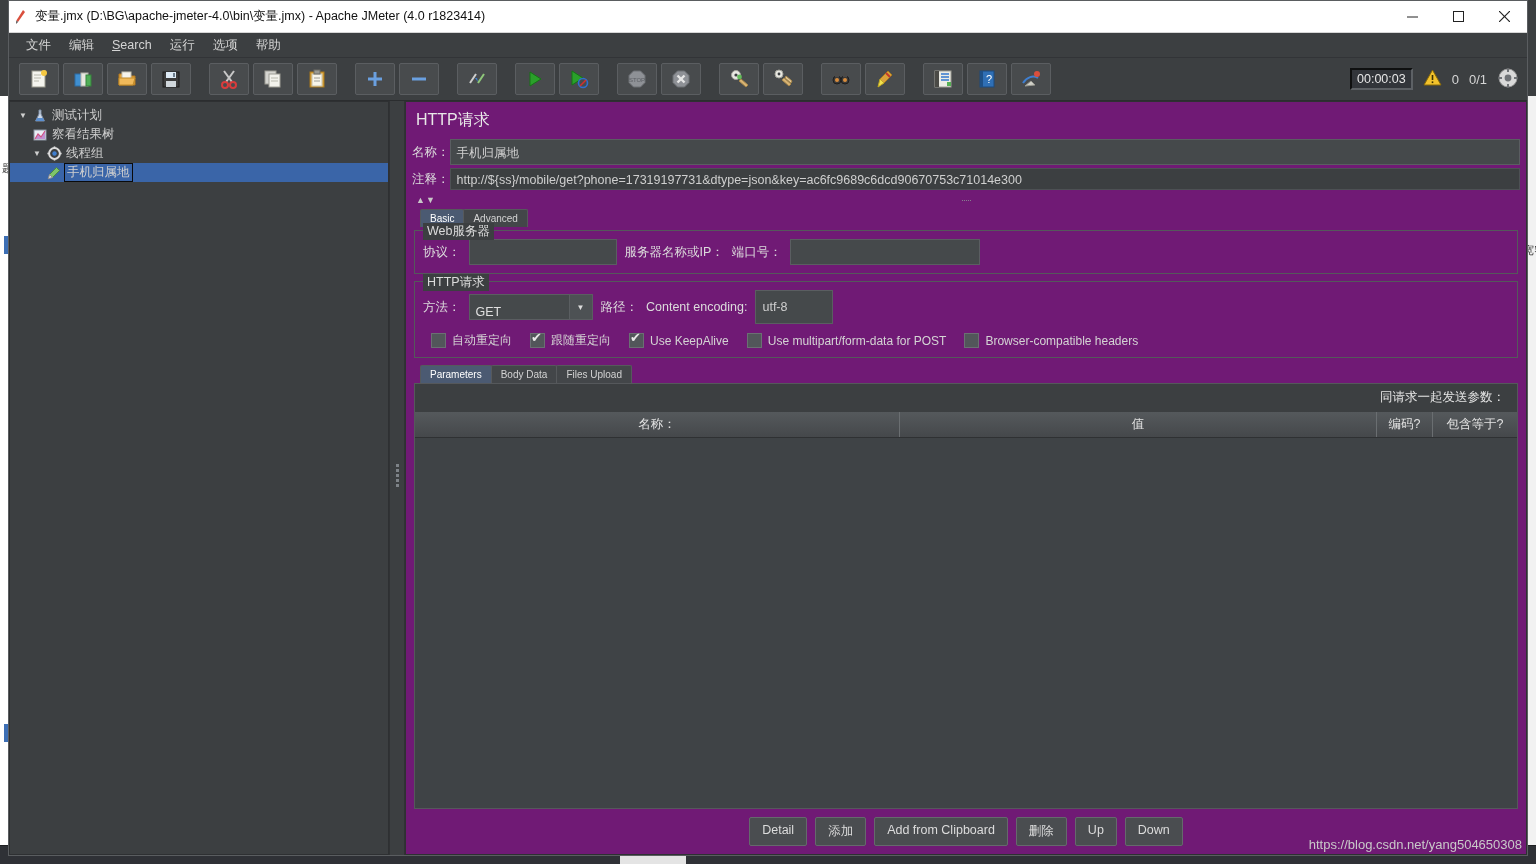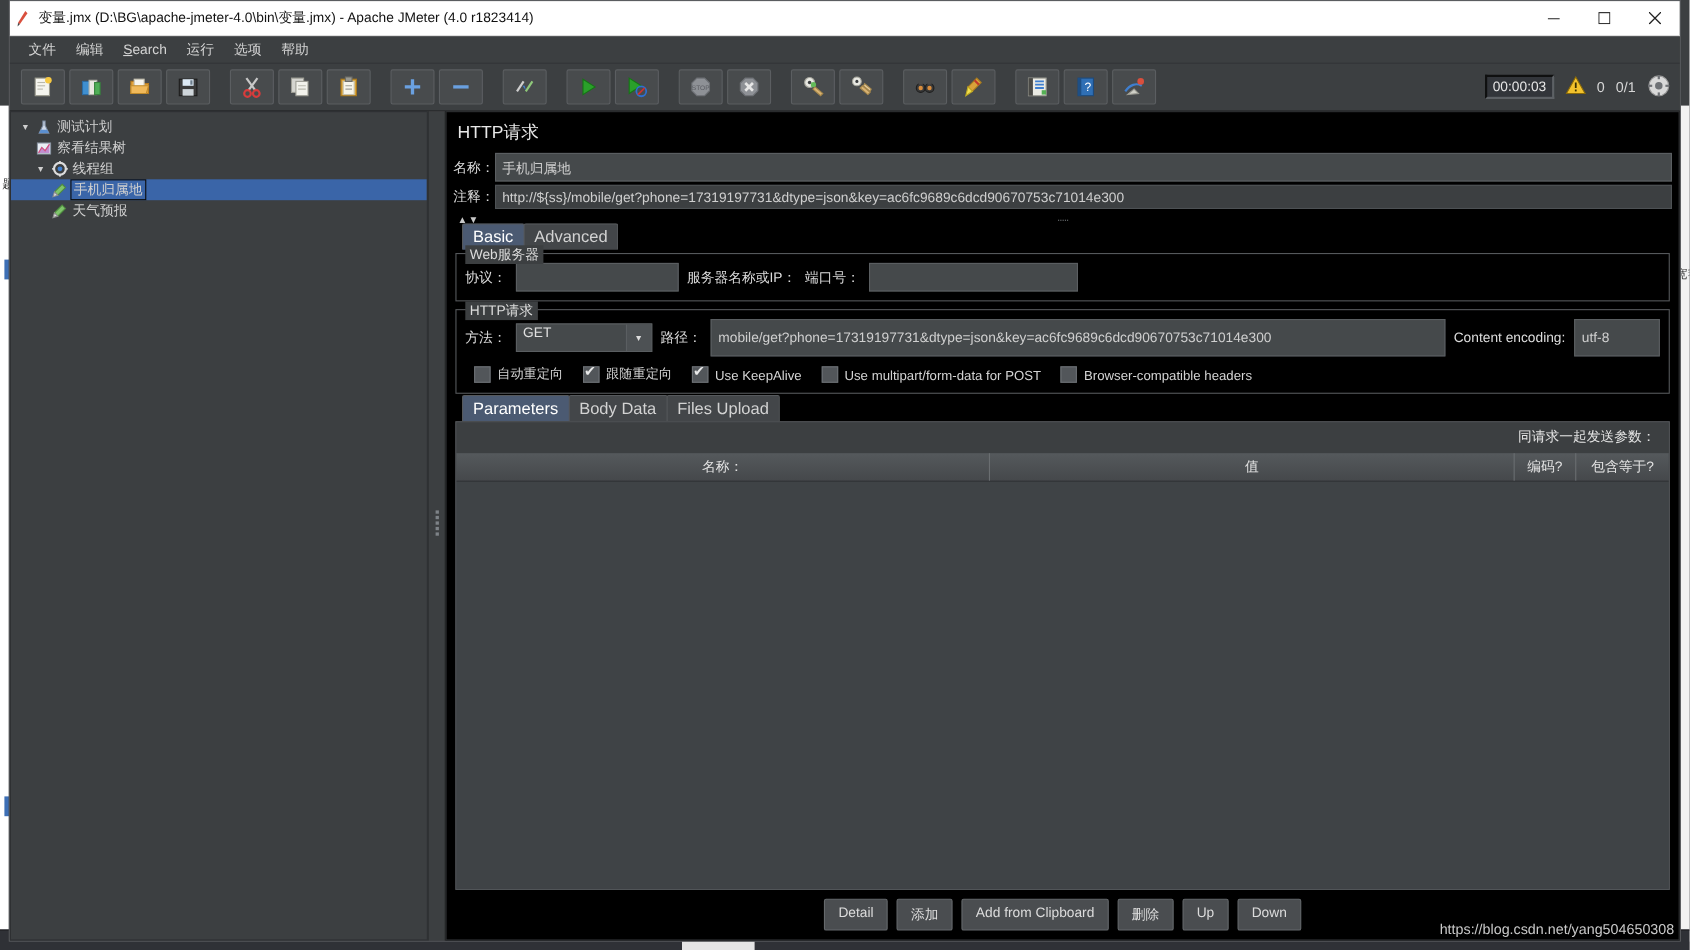--- a/index.html
+++ b/index.html
@@ -139,21 +139,21 @@
     width: 14px; background: #3c3f41; display: flex;
     align-items: center; justify-content: center; flex: none;
     border-left: 1px solid #303234; border-right: 1px solid #303234;
   }
   .grip { width: 3px; height: 28px; opacity: .7; }
   .grip i {
     display: block; width: 3px; height: 3px; background: #9aa0a6; margin-bottom: 2px;
   }
 
   .editor-pane {
-    flex: 1; background: #000000; border: 1px solid #2e3032;
+    flex: 1; background: #701a75; border: 1px solid #2e3032;
     box-sizing: border-box; min-width: 0; display: flex; flex-direction: column;
     padding: 4px 6px 0 6px; position: relative;
   }
   .panel-title {
     color: #e8e8e8; font-size: 16px; padding: 4px 2px 8px 4px; flex: none;
   }
   .field-row {
     display: flex; align-items: center; margin-bottom: 3px; flex: none;
   }
   .flabel { color: #dcdcdc; font-size: 12.5px; white-space: nowrap; }
@@ -167,40 +167,40 @@
   .collapse-row {
     display: flex; align-items: center; justify-content: space-between;
     height: 13px; flex: none; padding: 0 4px;
   }
   .caret-pair { color: #c8c8c8; font-size: 9px; letter-spacing: 1px; }
   .dots { color: #8a8f93; font-size: 9px; letter-spacing: -1px; margin-right: 545px; }
 
   
   .tabs { display: flex; align-items: flex-end; height: 21px; flex: none; padding-left: 8px; }
   .tab {
-    padding: 3px 9px 3px 9px; font-size: 15px; color: #d3d3d3;
+    padding: 3px 9px 3px 9px; font-size: 10px; color: #d3d3d3;
     border: 1px solid #56595c; border-bottom: none; background: #434649;
     margin-right: -1px; border-radius: 2px 2px 0 0;
   }
   .tab.active { background: #4b5a72; color: #ffffff; }
   .tabs.inner { padding-left: 8px; }
 
   
   .group {
     border: 1px solid #55585b; margin: 3px 2px 4px 2px; padding: 8px 8px 8px 8px;
     position: relative; flex: none;
   }
   .group > .legend {
     position: absolute; top: -8px; left: 8px; background: #3c3f41;
     padding: 0 4px; color: #dcdcdc; font-size: 12.5px;
   }
   .row { display: flex; align-items: center; gap: 8px; }
   .combo {
     width: 124px; height: 26px; background: #45494b; border: 1px solid #5a5e61;
-    display: flex; align-items: flex-start; color: #e0e0e0; font-size: 12.5px;
+    display: flex; align-items: flex-end; color: #e0e0e0; font-size: 12.5px;
     box-sizing: border-box;
   }
   .combo .cval { flex: 1; padding-left: 6px; }
   .combo .carrow {
     width: 22px; height: 24px; border-left: 1px solid #5a5e61; background: #4d5154;
     display: flex; align-items: center; justify-content: center; font-size: 8px; color: #ddd;
   }
   .chk-row { display: flex; align-items: center; gap: 0; margin-top: 8px; padding-left: 8px; }
   .chk { display: flex; align-items: center; margin-right: 18px; }
   .box {
@@ -532,29 +532,20 @@
           <div class="tnode sel indent2">
             <span class="ticon">
               <svg width="14" height="14" viewBox="0 0 14 14">
                   <path d="M9.5 1.5 L12.5 4.5 L5.5 11.5 L2.5 8.5 Z" fill="#7fc46b" stroke="#4d8a3e"></path>
                   <path d="M2.5 8.5 L5.5 11.5 L1.2 12.8 Z" fill="#dcdcdc" stroke="#8e8e8e"></path>
                 </svg>
             </span>
             <span class="tlabel">手机归属地</span>
           </div>
 
-          <div class="tnode indent2">
-            <span class="ticon">
-              <svg width="14" height="14" viewBox="0 0 14 14">
-                  <path d="M9.5 1.5 L12.5 4.5 L5.5 11.5 L2.5 8.5 Z" fill="#7fc46b" stroke="#4d8a3e"></path>
-                  <path d="M2.5 8.5 L5.5 11.5 L1.2 12.8 Z" fill="#dcdcdc" stroke="#8e8e8e"></path>
-                </svg>
-            </span>
-            <span class="tlabel">天气预报</span>
-          </div>
 
 
         </div>
       </div>
 
       <div class="splitter">
         <div class="grip">
           <i></i>
             <i></i>
             <i></i>
@@ -600,21 +591,20 @@
 
         <div class="group">
           <span class="legend">HTTP请求</span>
           <div class="row">
             <span class="flabel">方法：</span>
             <div class="combo">
               <span class="cval">GET</span>
               <span class="carrow">▼</span>
             </div>
             <span class="flabel">路径：</span>
-            <div class="finput" style="flex:1; height:34px; line-height:24px;">mobile/get?phone=17319197731&amp;dtype=json&amp;key=ac6fc9689c6dcd90670753c71014e300</div>
             <span class="flabel">Content encoding:</span>
             <div class="finput" style="flex:0 0 78px; height:34px; line-height:24px;">utf-8</div>
           </div>
 
           <div class="chk-row">
             <label class="chk">
               <span class="box"></span>
               <span>自动重定向</span>
             </label>
             <label class="chk">

